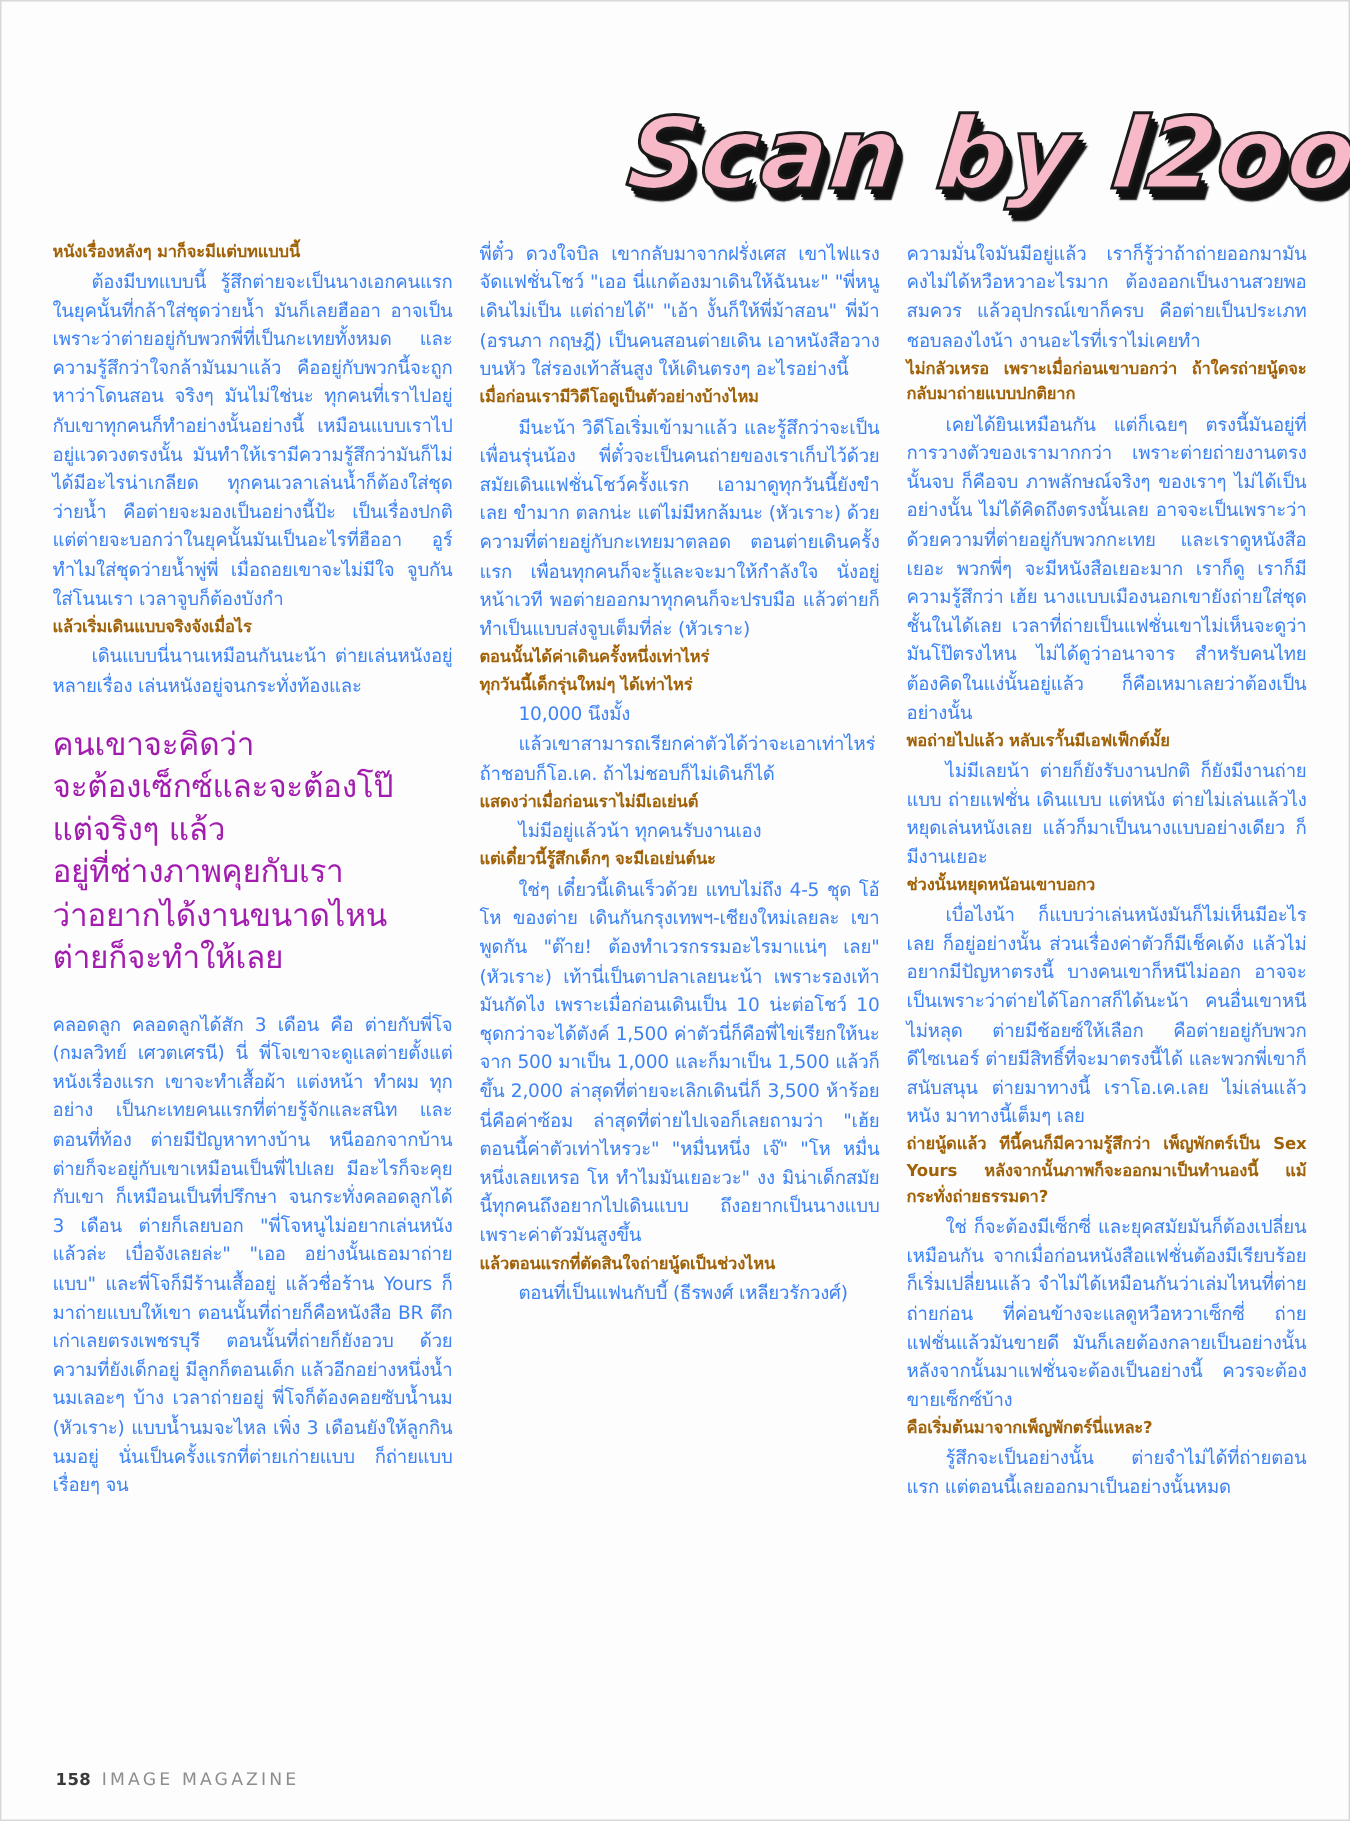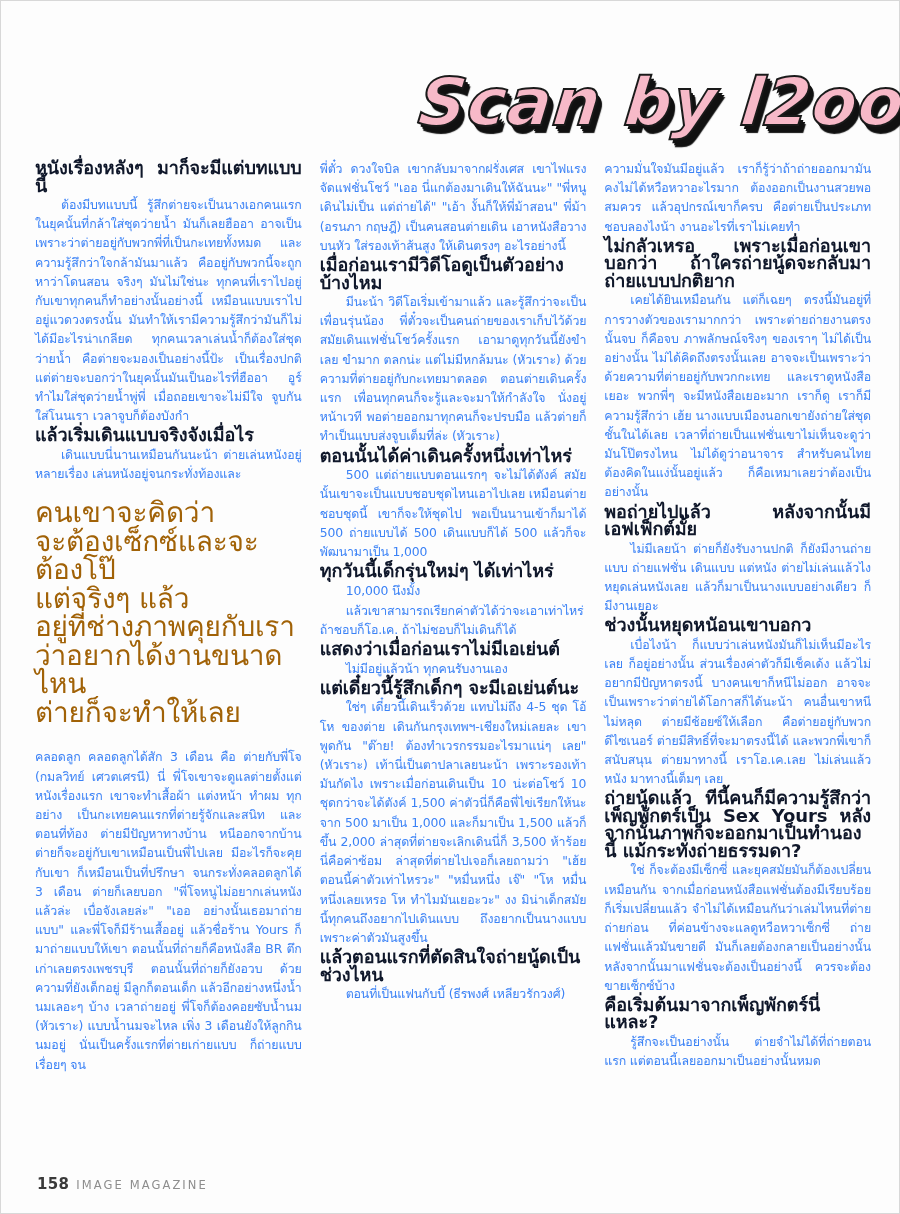--- a/index.html
+++ b/index.html
@@ -62,22 +62,22 @@
     gap: 18px;
     z-index: 10;
   }
   .column {
     width: 267px;
     position: relative;
   }
 
   
   .qhead {
-    color: #0f172a;
-    font-size: 18px;
+    color: #a16207;
+    font-size: 11px;
     font-weight: 700;
     line-height: 17.5px;
     margin: 0 0 1px 0;
     letter-spacing: -0.1px;
     text-align: justify;
     text-justify: inter-word;
   }
   .body-par {
     color: #3b82f6;
     font-size: 12.4px;
@@ -85,41 +85,41 @@
     margin: 0 0 1px 0;
     text-align: justify;
     text-justify: inter-word;
     text-indent: 26px;
     letter-spacing: -0.15px;
   }
   .body-par.noindent { text-indent: 0; }
 
   
   .pullquote {
-    color: #a16207;
-    font-size: 28px;
+    color: #a21caf;
+    font-size: 21px;
     line-height: 28.5px;
     margin: 16px 0 20px 0;
     letter-spacing: -0.2px;
     white-space: pre-line;
     font-weight: 400;
   }
 
   
   #footer {
     position: absolute;
     left: 36px;
     bottom: 20px;
     display: flex;
     align-items: baseline;
     gap: 7px;
     z-index: 20;
   }
   #footer .pg {
-    font-size: 15px;
+    font-size: 11px;
     font-weight: 700;
     color: #3a3a3a;
     letter-spacing: 0.3px;
   }
   #footer .mag {
     font-size: 11.5px;
     color: #8d8d8d;
     letter-spacing: 2.1px;
   }
 </style>
@@ -144,36 +144,35 @@
 อยู่ที่ช่างภาพคุยกับเรา
 ว่าอยากได้งานขนาดไหน
 ต่ายก็จะทำให้เลย</div>
         <p class="body-par noindent">คลอดลูก คลอดลูกได้สัก 3 เดือน คือ ต่ายกับพี่โจ (กมลวิทย์ เศวตเศรนี) นี่ พี่โจเขาจะดูแลต่ายตั้งแต่หนังเรื่องแรก เขาจะทำเสื้อผ้า แต่งหน้า ทำผม ทุกอย่าง เป็นกะเทยคนแรกที่ต่ายรู้จักและสนิท และตอนที่ท้อง ต่ายมีปัญหาทางบ้าน หนีออกจากบ้าน ต่ายก็จะอยู่กับเขาเหมือนเป็นพี่ไปเลย มีอะไรก็จะคุยกับเขา ก็เหมือนเป็นที่ปรึกษา จนกระทั่งคลอดลูกได้ 3 เดือน ต่ายก็เลยบอก "พี่โจหนูไม่อยากเล่นหนังแล้วล่ะ เบื่อจังเลยล่ะ" "เออ อย่างนั้นเธอมาถ่ายแบบ" และพี่โจก็มีร้านเสื้ออยู่ แล้วชื่อร้าน Yours ก็มาถ่ายแบบให้เขา ตอนนั้นที่ถ่ายก็คือหนังสือ BR ตึกเก่าเลยตรงเพชรบุรี ตอนนั้นที่ถ่ายก็ยังอวบ ด้วยความที่ยังเด็กอยู่ มีลูกก็ตอนเด็ก แล้วอีกอย่างหนึ่งน้ำนมเลอะๆ บ้าง เวลาถ่ายอยู่ พี่โจก็ต้องคอยซับน้ำนม (หัวเราะ) แบบน้ำนมจะไหล เพิ่ง 3 เดือนยังให้ลูกกินนมอยู่ นั่นเป็นครั้งแรกที่ต่ายเก่ายแบบ ก็ถ่ายแบบเรื่อยๆ จน</p>
       </div>
     <div class="column">
         <p class="body-par noindent">พี่ตั๋ว ดวงใจบิล เขากลับมาจากฝรั่งเศส เขาไฟแรงจัดแฟชั่นโชว์ "เออ นี่แกต้องมาเดินให้ฉันนะ" "พี่หนูเดินไม่เป็น แต่ถ่ายได้" "เอ้า งั้นก็ให้พี่ม้าสอน" พี่ม้า (อรนภา กฤษฎี) เป็นคนสอนต่ายเดิน เอาหนังสือวางบนหัว ใส่รองเท้าส้นสูง ให้เดินตรงๆ อะไรอย่างนี้</p>
         <p class="qhead">เมื่อก่อนเรามีวิดีโอดูเป็นตัวอย่างบ้างไหม</p>
         <p class="body-par">มีนะน้า วิดีโอเริ่มเข้ามาแล้ว และรู้สึกว่าจะเป็นเพื่อนรุ่นน้อง พี่ตั๋วจะเป็นคนถ่ายของเราเก็บไว้ด้วย สมัยเดินแฟชั่นโชว์ครั้งแรก เอามาดูทุกวันนี้ยังขำเลย ขำมาก ตลกน่ะ แต่ไม่มีหกล้มนะ (หัวเราะ) ด้วยความที่ต่ายอยู่กับกะเทยมาตลอด ตอนต่ายเดินครั้งแรก เพื่อนทุกคนก็จะรู้และจะมาให้กำลังใจ นั่งอยู่หน้าเวที พอต่ายออกมาทุกคนก็จะปรบมือ แล้วต่ายก็ทำเป็นแบบส่งจูบเต็มที่ล่ะ (หัวเราะ)</p>
         <p class="qhead">ตอนนั้นได้ค่าเดินครั้งหนึ่งเท่าไหร่</p>
-        <p class="body-par">500 แต่ถ่ายแบบตอนแรกๆ จะไม่ได้ตังค์ สมัยนั้นเขาจะเป็นแบบชอบชุดไหนเอาไปเลย เหมือนต่ายชอบชุดนี้ เขาก็จะให้ชุดไป พอเป็นนานเข้าก็มาได้ 500 ถ่ายแบบได้ 500 เดินแบบก็ได้ 500 แล้วก็จะพัฒนามาเป็น 1,000</p>
         <p class="qhead">ทุกวันนี้เด็กรุ่นใหม่ๆ ได้เท่าไหร่</p>
         <p class="body-par">10,000 นึงมั้ง</p>
         <p class="body-par">แล้วเขาสามารถเรียกค่าตัวได้ว่าจะเอาเท่าไหร่ ถ้าชอบก็โอ.เค. ถ้าไม่ชอบก็ไม่เดินก็ได้</p>
         <p class="qhead">แสดงว่าเมื่อก่อนเราไม่มีเอเย่นต์</p>
         <p class="body-par">ไม่มีอยู่แล้วน้า ทุกคนรับงานเอง</p>
         <p class="qhead">แต่เดี๋ยวนี้รู้สึกเด็กๆ จะมีเอเย่นต์นะ</p>
         <p class="body-par">ใช่ๆ เดี๋ยวนี้เดินเร็วด้วย แทบไม่ถึง 4-5 ชุด โอ้โห ของต่าย เดินกันกรุงเทพฯ-เชียงใหม่เลยละ เขาพูดกัน "ต๊าย! ต้องทำเวรกรรมอะไรมาแน่ๆ เลย" (หัวเราะ) เท้านี่เป็นตาปลาเลยนะน้า เพราะรองเท้ามันกัดไง เพราะเมื่อก่อนเดินเป็น 10 น่ะต่อโชว์ 10 ชุดกว่าจะได้ตังค์ 1,500 ค่าตัวนี่ก็คือพี่ไข่เรียกให้นะ จาก 500 มาเป็น 1,000 และก็มาเป็น 1,500 แล้วก็ขึ้น 2,000 ล่าสุดที่ต่ายจะเลิกเดินนี่ก็ 3,500 ห้าร้อยนี่คือค่าซ้อม ล่าสุดที่ต่ายไปเจอก็เลยถามว่า "เฮ้ย ตอนนี้ค่าตัวเท่าไหรวะ" "หมื่นหนึ่ง เจ๊" "โห หมื่นหนึ่งเลยเหรอ โห ทำไมมันเยอะวะ" งง มิน่าเด็กสมัยนี้ทุกคนถึงอยากไปเดินแบบ ถึงอยากเป็นนางแบบเพราะค่าตัวมันสูงขึ้น</p>
         <p class="qhead">แล้วตอนแรกที่ตัดสินใจถ่ายนู้ดเป็นช่วงไหน</p>
         <p class="body-par">ตอนที่เป็นแฟนกับบี้ (ธีรพงศ์ เหลียวรักวงศ์)</p>
       </div>
     <div class="column">
         <p class="body-par noindent">ความมั่นใจมันมีอยู่แล้ว เราก็รู้ว่าถ้าถ่ายออกมามันคงไม่ได้หวือหวาอะไรมาก ต้องออกเป็นงานสวยพอสมควร แล้วอุปกรณ์เขาก็ครบ คือต่ายเป็นประเภทชอบลองไงน้า งานอะไรที่เราไม่เคยทำ</p>
         <p class="qhead">ไม่กลัวเหรอ เพราะเมื่อก่อนเขาบอกว่า ถ้าใครถ่ายนู้ดจะกลับมาถ่ายแบบปกติยาก</p>
         <p class="body-par">เคยได้ยินเหมือนกัน แต่ก็เฉยๆ ตรงนี้มันอยู่ที่การวางตัวของเรามากกว่า เพราะต่ายถ่ายงานตรงนั้นจบ ก็คือจบ ภาพลักษณ์จริงๆ ของเราๆ ไม่ได้เป็นอย่างนั้น ไม่ได้คิดถึงตรงนั้นเลย อาจจะเป็นเพราะว่าด้วยความที่ต่ายอยู่กับพวกกะเทย และเราดูหนังสือเยอะ พวกพี่ๆ จะมีหนังสือเยอะมาก เราก็ดู เราก็มีความรู้สึกว่า เฮ้ย นางแบบเมืองนอกเขายังถ่ายใส่ชุดชั้นในได้เลย เวลาที่ถ่ายเป็นแฟชั่นเขาไม่เห็นจะดูว่ามันโป๊ตรงไหน ไม่ได้ดูว่าอนาจาร สำหรับคนไทยต้องคิดในแง่นั้นอยู่แล้ว ก็คือเหมาเลยว่าต้องเป็นอย่างนั้น</p>
-        <p class="qhead">พอถ่ายไปแล้ว หลังจากนั้นมีเอฟเฟ็กต์มั้ย</p>
+        <p class="qhead">พอถ่ายไปแล้ว หลับเราั้นมีเอฟเฟ็กต์มั้ย</p>
         <p class="body-par">ไม่มีเลยน้า ต่ายก็ยังรับงานปกติ ก็ยังมีงานถ่ายแบบ ถ่ายแฟชั่น เดินแบบ แต่หนัง ต่ายไม่เล่นแล้วไง หยุดเล่นหนังเลย แล้วก็มาเป็นนางแบบอย่างเดียว ก็มีงานเยอะ</p>
         <p class="qhead">ช่วงนั้นหยุดหนัอนเขาบอกว</p>
         <p class="body-par">เบื่อไงน้า ก็แบบว่าเล่นหนังมันก็ไม่เห็นมีอะไรเลย ก็อยู่อย่างนั้น ส่วนเรื่องค่าตัวก็มีเช็คเด้ง แล้วไม่อยากมีปัญหาตรงนี้ บางคนเขาก็หนีไม่ออก อาจจะเป็นเพราะว่าต่ายได้โอกาสก็ได้นะน้า คนอื่นเขาหนีไม่หลุด ต่ายมีช้อยซ์ให้เลือก คือต่ายอยู่กับพวกดีไซเนอร์ ต่ายมีสิทธิ์ที่จะมาตรงนี้ได้ และพวกพี่เขาก็สนับสนุน ต่ายมาทางนี้ เราโอ.เค.เลย ไม่เล่นแล้วหนัง มาทางนี้เต็มๆ เลย</p>
         <p class="qhead">ถ่ายนู้ดแล้ว ทีนี้คนก็มีความรู้สึกว่า เพ็ญพักตร์เป็น Sex Yours หลังจากนั้นภาพก็จะออกมาเป็นทำนองนี้ แม้กระทั่งถ่ายธรรมดา?</p>
         <p class="body-par">ใช่ ก็จะต้องมีเซ็กซี่ และยุคสมัยมันก็ต้องเปลี่ยนเหมือนกัน จากเมื่อก่อนหนังสือแฟชั่นต้องมีเรียบร้อย ก็เริ่มเปลี่ยนแล้ว จำไม่ได้เหมือนกันว่าเล่มไหนที่ต่ายถ่ายก่อน ที่ค่อนข้างจะแลดูหวือหวาเซ็กซี่ ถ่ายแฟชั่นแล้วมันขายดี มันก็เลยต้องกลายเป็นอย่างนั้น หลังจากนั้นมาแฟชั่นจะต้องเป็นอย่างนี้ ควรจะต้องขายเซ็กซ์บ้าง</p>
         <p class="qhead">คือเริ่มต้นมาจากเพ็ญพักตร์นี่แหละ?</p>
         <p class="body-par">รู้สึกจะเป็นอย่างนั้น ต่ายจำไม่ได้ที่ถ่ายตอนแรก แต่ตอนนี้เลยออกมาเป็นอย่างนั้นหมด</p>
       </div>
   </div>
 

